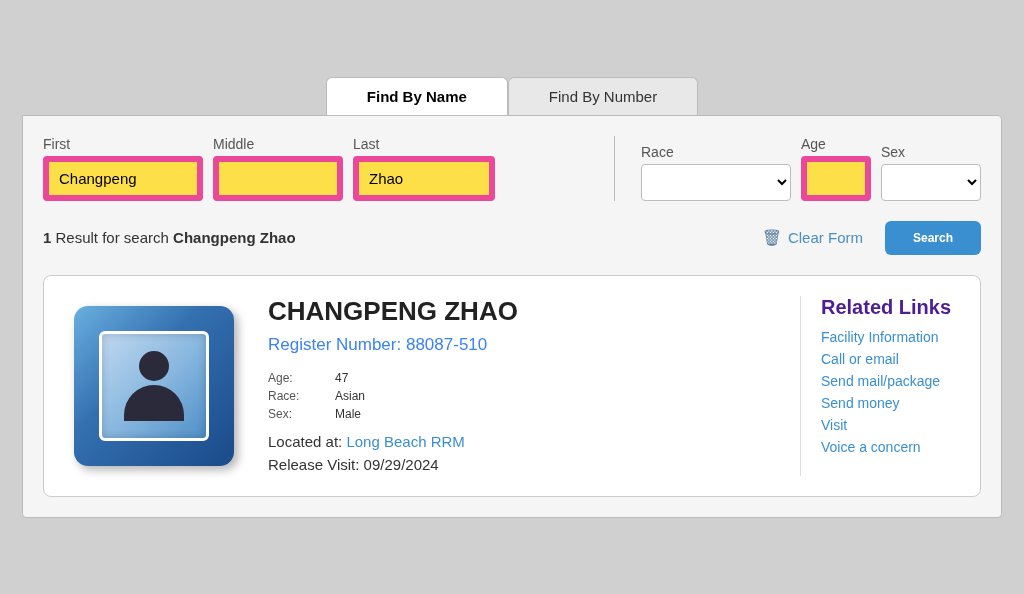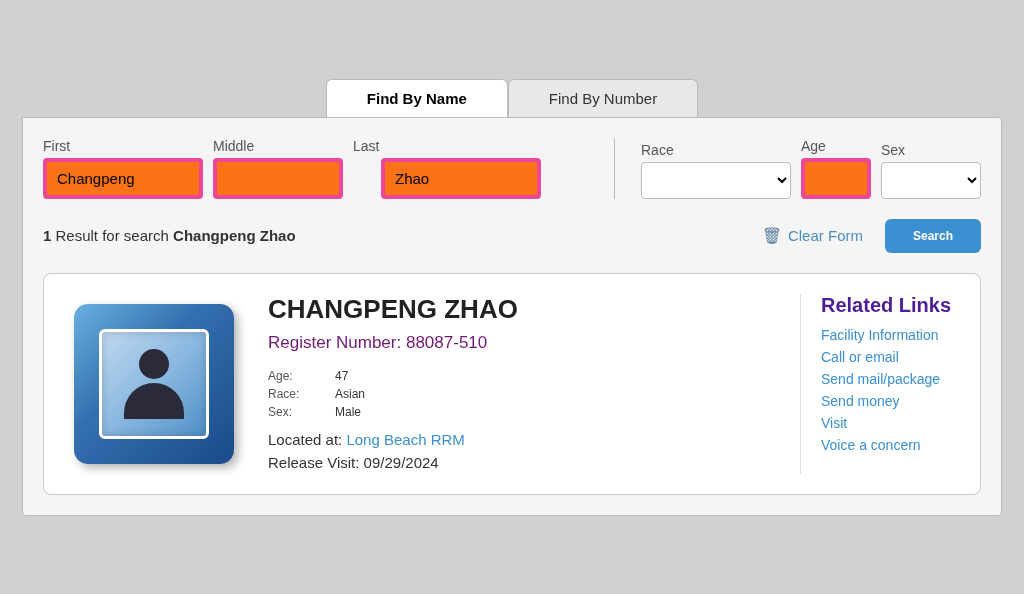--- a/index.html
+++ b/index.html
@@ -66,35 +66,35 @@
       display: flex;
       flex-direction: column;
       gap: 4px;
     }
     .field-group label {
       font-size: 14px;
       color: #555;
     }
     .field-group input[type="text"] {
       padding: 8px 10px;
-      border: 4px solid #ec4899;
+      border: 6px solid #ec4899;
       border-radius: 4px;
       font-size: 15px;
-      background: #f97316;
+      background: #fde047;
     }
     .field-group select {
       padding: 8px 10px;
       border: 1px solid #bbb;
       border-radius: 4px;
       font-size: 15px;
       background: #fff;
     }
     .first-field input { width: 160px; }
     .middle-field input { width: 130px; }
-    .last-field input { width: 160px; margin-left: 28px; }
+    .last-field input { width: 142px; }
     .race-field select { width: 150px; }
     .age-field input { width: 70px; }
     .sex-field select { width: 100px; }
 
     .divider {
       width: 1px;
       background: #bbb;
       margin: 0 10px;
       align-self: stretch;
     }
@@ -206,21 +206,21 @@
       flex: 1;
     }
     .inmate-name {
       font-size: 26px;
       font-weight: bold;
       color: #222;
       margin-bottom: 8px;
     }
     .register-number {
       font-size: 17px;
-      color: #701a75;
+      color: #3b82f6;
       margin-bottom: 16px;
     }
     .detail-row {
       font-size: 12px;
       color: #333;
       margin-bottom: 4px;
       display: flex;
       gap: 22px;
     }
     .detail-label {

